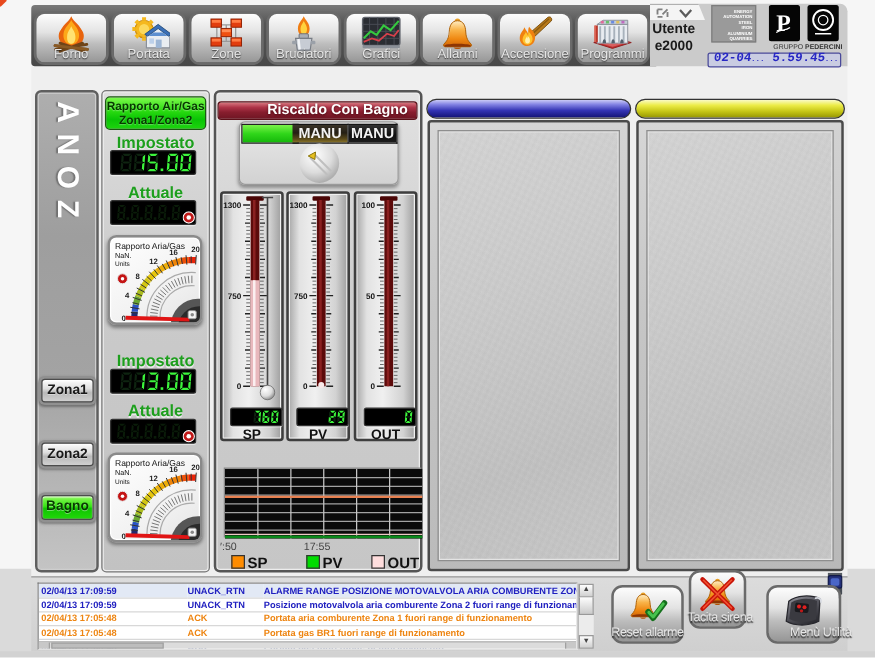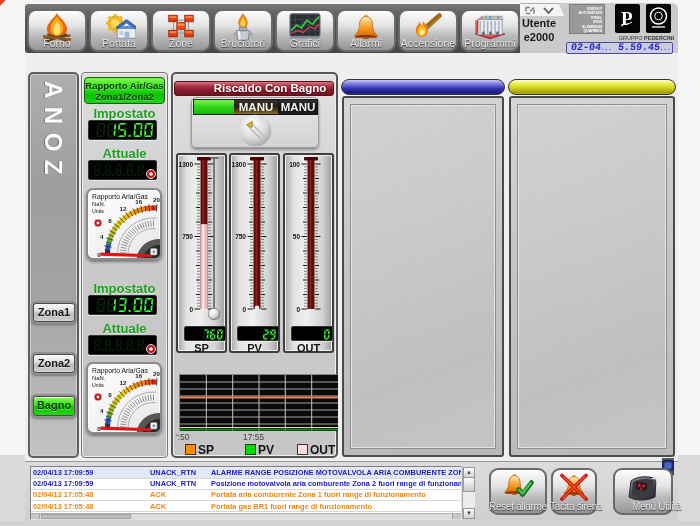--- a/index.html
+++ b/index.html
@@ -1003,21 +1003,21 @@
           </defs>
 <circle cx="13.5" cy="2.8" r="1.9" fill="#e8a026"></circle>
 <path d="M13.5 2.6 C9.4 2.6 8.1 6.2 7.9 10.3 C7.7 14.6 6 16.8 4.3 18.5 C3.6 19.2 4 20.4 5 20.4 L22 20.4 C23 20.4 23.4 19.2 22.7 18.5 C21 16.8 19.3 14.6 19.1 10.3 C18.9 6.2 17.6 2.6 13.5 2.6Z" fill="url(#b2)" stroke="#b06206" stroke-width="0.8"></path>
 <path d="M4.5 19.4 C7.5 18 19.5 18 22.5 19.4 L22 20.4 L5 20.4 Z" fill="#8e3604"></path>
 <path d="M11 21 C11.5 22.4 15.5 22.4 16 21Z" fill="#b4540a"></path>
 <path d="M17.5 16.5 L21.5 21.5 L30.5 9.5" stroke="#15701c" stroke-width="4.6" fill="none" stroke-linecap="round" stroke-linejoin="round"></path>
 <path d="M18.1 16.9 L21.5 20.6 L29.6 10.1" stroke="#47c24e" stroke-width="2.4" fill="none" stroke-linecap="round" stroke-linejoin="round"></path>
 </svg></div>
       <div class="btnlbl" style="font-size:10px;bottom:1px;letter-spacing:-0.3px;">Reset allarme</div>
     </div>
-<div class="abs btn" style="left:551px;top:468px;width:46px;height:47px;border-width:2px;padding-left:20px;">
+<div class="abs btn" style="left:551px;top:456px;width:46px;height:47px;border-width:2px;padding-left:20px;">
       <div class="abs" style="left:0;right:0;top:3px;text-align:center;"><svg width="34" height="30" viewBox="0 0 34 30">
 <defs>
             <linearGradient id="b3" x1="0" y1="0" x2="0" y2="1">
 <stop offset="0" stop-color="#ffeec6"></stop>
               <stop offset="0.35" stop-color="#f9b44a"></stop>
               <stop offset="0.7" stop-color="#ef8812"></stop>
               <stop offset="1" stop-color="#cf6408"></stop>
             </linearGradient>
           </defs>
 <circle cx="17" cy="3.8" r="1.9" fill="#e8a026"></circle>

